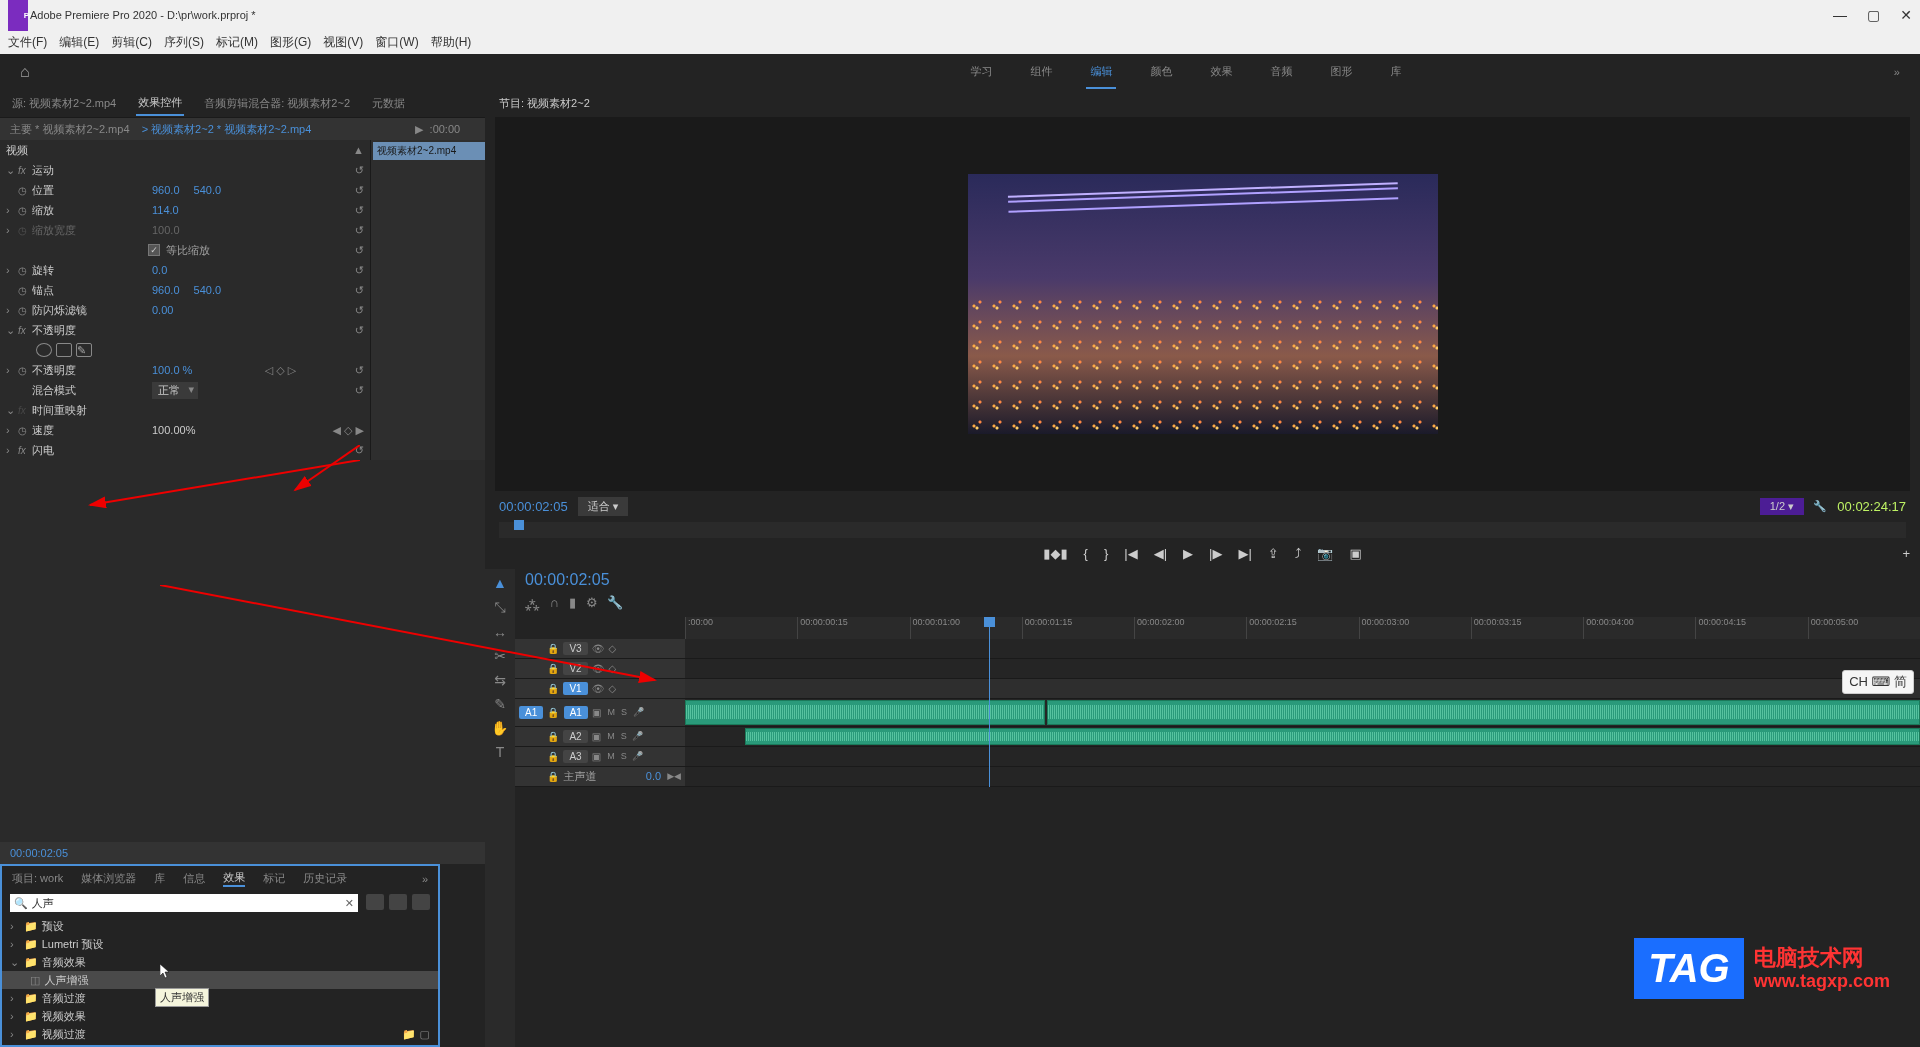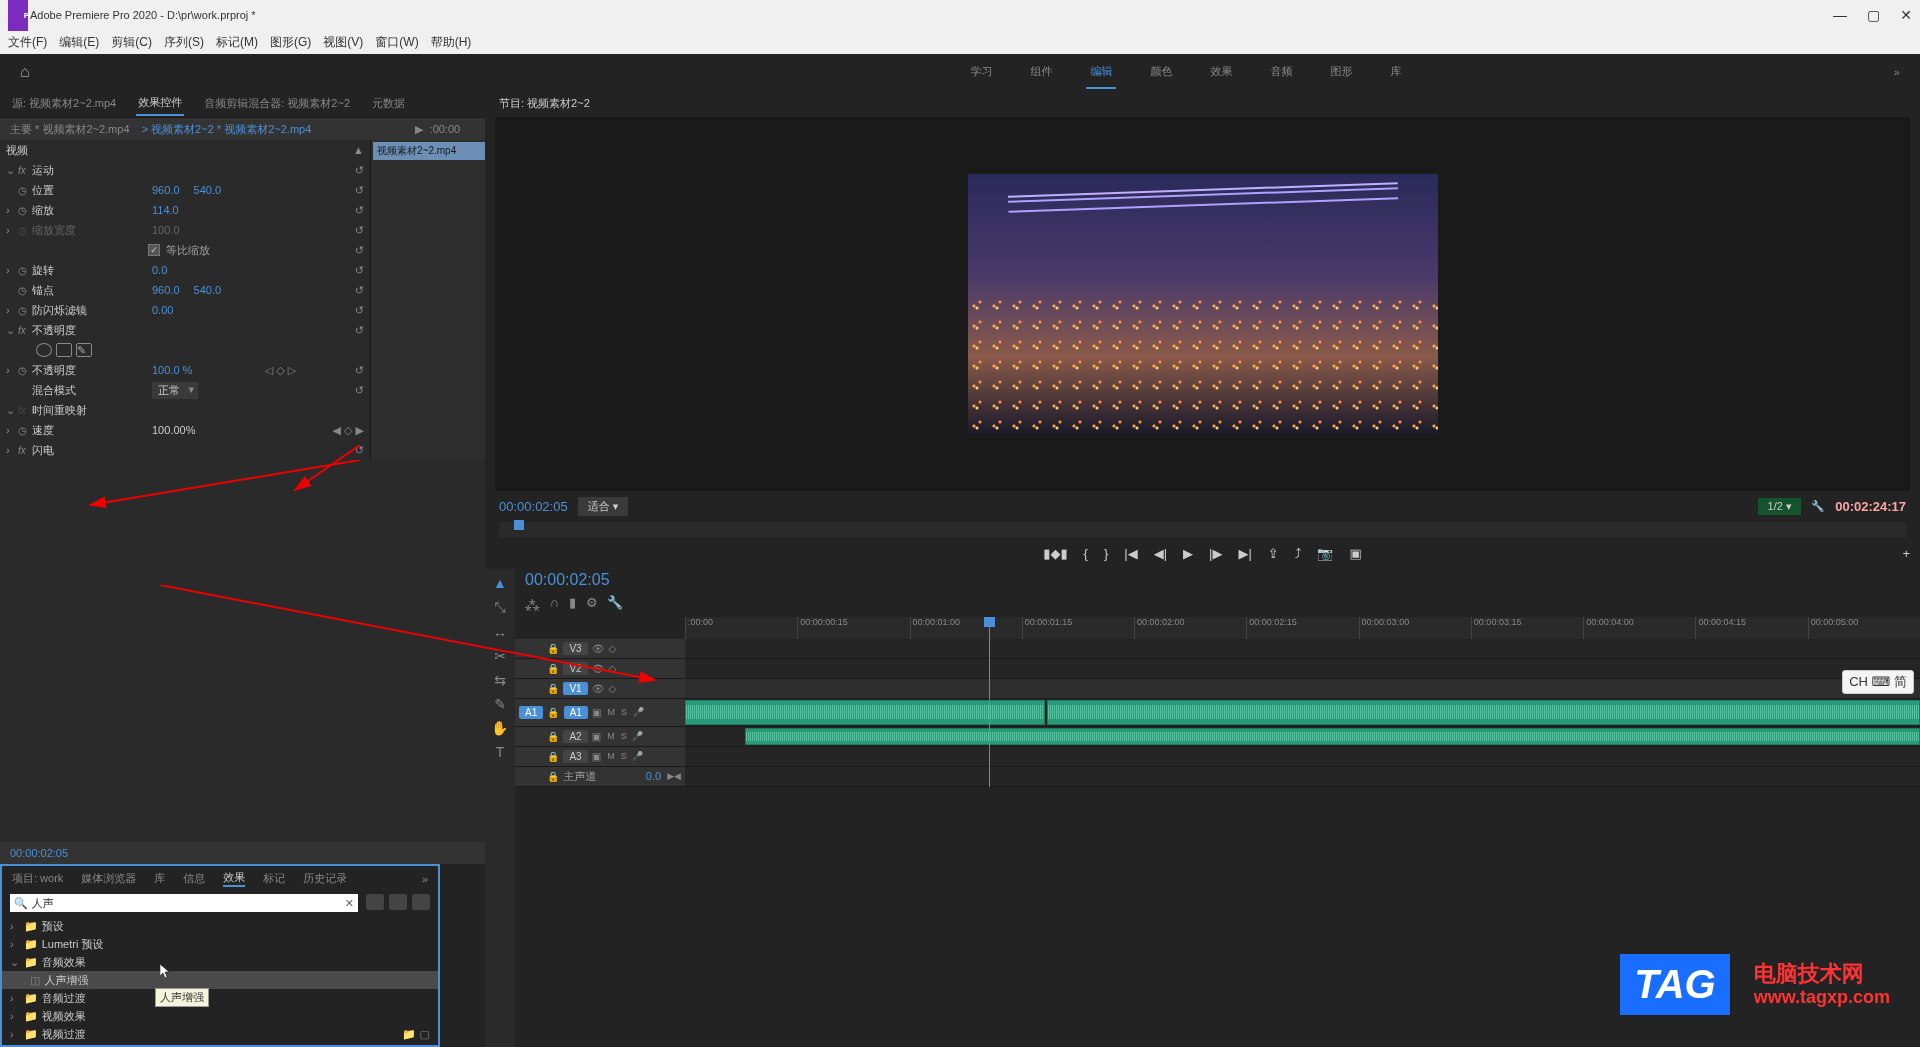--- a/index.html
+++ b/index.html
@@ -71,22 +71,22 @@
 .program-panel { flex: 1; background: #232323; display: flex; flex-direction: column; }
 .program-header { padding: 6px 14px; color: #ccc; }
 .program-monitor { flex: 1; display: flex; align-items: center; justify-content: center; background: #1a1a1a; margin: 0 10px; }
 .monitor-img { width: 470px; height: 260px; background: linear-gradient(180deg, #2a2a5a 0%, #4a3a6a 40%, #8a5a4a 70%, #1a1a2a 100%); position: relative; overflow: hidden; }
 .monitor-img::before { content: ""; position: absolute; top: 20px; left: 40px; right: 40px; height: 2px; background: #b0a0ff; transform: rotate(-2deg); box-shadow: 0 10px 0 #b0a0ff, 0 -5px 0 #c0b0ff; }
 .city-lights { position: absolute; bottom: 0; left: 0; right: 0; height: 140px; background: radial-gradient(circle at 30% 60%, #ffaa44 1px, transparent 2px), radial-gradient(circle at 60% 40%, #ff8844 1px, transparent 2px), radial-gradient(circle at 45% 70%, #ffcc66 1px, transparent 2px); background-size: 20px 20px; }
 .program-controls { padding: 6px 14px; display: flex; align-items: center; gap: 10px; }
 .program-controls .tc { color: #4a90d9; font-size: 13px; }
 .program-controls .fit { background: #3a3a3a; padding: 2px 10px; color: #ccc; }
 .program-controls .spacer { flex: 1; }
-.program-controls .zoom { background: #14532d; padding: 2px 10px; color: #ccc; }
-.program-controls .dur { color: #fca5a5; font-size: 13px; font-weight: bold; }
+.program-controls .zoom { background: #4c1d95; padding: 2px 10px; color: #ccc; }
+.program-controls .dur { color: #bef264; font-size: 13px; }
 .scrubber { height: 16px; margin: 0 14px; background: #2a2a2a; position: relative; }
 .scrubber .playhead { position: absolute; left: 15px; top: -2px; width: 10px; height: 10px; background: #4a90d9; }
 .transport { display: flex; justify-content: center; gap: 16px; padding: 8px; }
 .transport span { color: #ccc; font-size: 13px; cursor: pointer; }
 .timeline-panel { flex: 1; background: #232323; display: flex; }
 .tools-col { width: 30px; background: #2a2a2a; display: flex; flex-direction: column; align-items: center; gap: 8px; padding: 6px 0; }
 .tools-col span { color: #888; font-size: 14px; cursor: pointer; }
 .tools-col span.active { color: #4a90d9; }
 .timeline-main { flex: 1; display: flex; flex-direction: column; }
 .tl-header { padding: 4px 10px; color: #ccc; }
@@ -103,21 +103,21 @@
 .track-head { width: 170px; display: flex; align-items: center; gap: 4px; padding: 0 4px; background: #333; }
 .track-head .lock { color: #888; font-size: 10px; }
 .track-head .tname { background: #444; padding: 1px 6px; color: #ccc; font-size: 10px; border-radius: 2px; }
 .track-head .tname.active { background: #4a90d9; color: #fff; }
 .track-head .eye { color: #888; font-size: 10px; }
 .track-head .ms { color: #888; font-size: 9px; margin-left: 2px; }
 .track-content { flex: 1; position: relative; background: #252525; }
 .clip-v { position: absolute; top: 1px; bottom: 1px; background: #7a94b8; border: 1px solid #5a7498; font-size: 9px; color: #1a1a1a; padding: 1px 4px; overflow: hidden; }
 .clip-a { position: absolute; top: 1px; bottom: 1px; background: #2a9a7a; border: 1px solid #1a7a5a; }
 .waveform { position: absolute; top: 20%; bottom: 20%; left: 0; right: 0; background: repeating-linear-gradient(90deg, #6ad4b0 0, #6ad4b0 1px, transparent 1px, transparent 2px); opacity: 0.7; }
-.watermark { position: absolute; right: 30px; bottom: 32px; display: flex; align-items: center; gap: 24px; }
+.watermark { position: absolute; right: 30px; bottom: 48px; display: flex; align-items: center; gap: 10px; }
 .watermark .tag { background: #1a6eff; color: #fff; font-size: 40px; font-weight: bold; padding: 8px 14px; font-style: italic; }
 .watermark .txt { color: #ff3333; font-size: 22px; font-weight: bold; line-height: 1.2; }
 .plus-btn { position: absolute; right: 10px; color: #888; font-size: 16px; }
 .ime-badge { position: absolute; right: 6px; top: 670px; background: #f5f5f5; color: #333; padding: 2px 6px; font-size: 13px; border: 1px solid #ccc; border-radius: 3px; }
 </style>
 </head>
 <body>
 
 <div class="titlebar">
   <div class="pr-icon">Pr</div>

